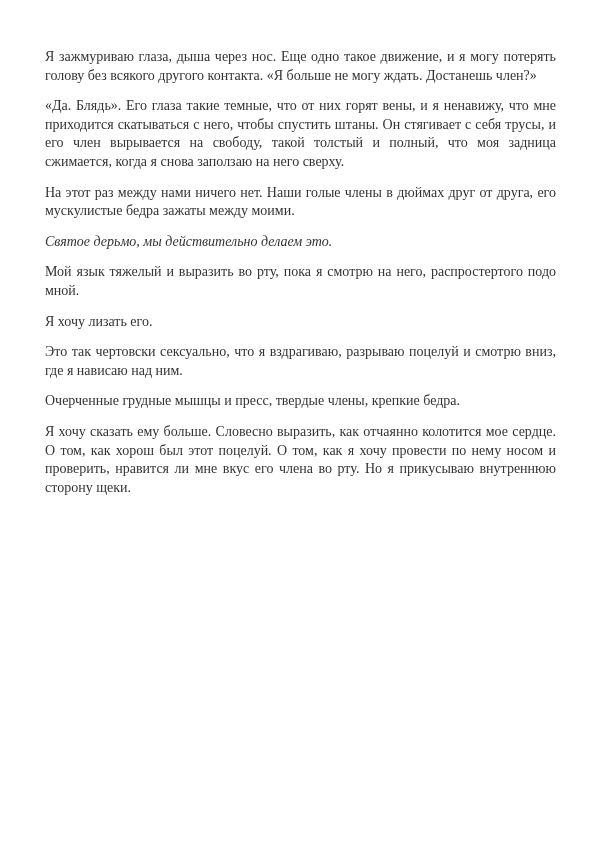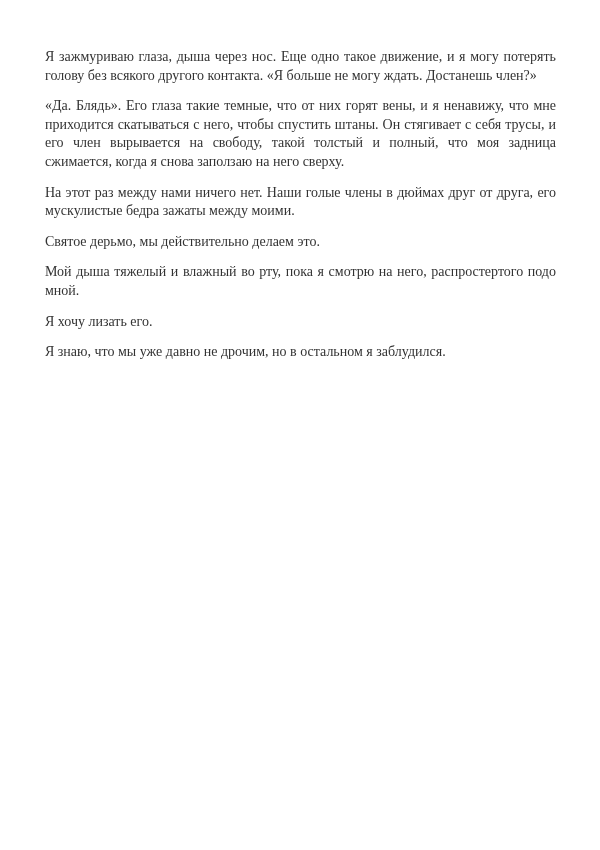--- a/index.html
+++ b/index.html
@@ -24,29 +24,32 @@
     color: #333333;
     font-size: 14px;
     line-height: 18.6px;
   }
   .text-block p {
     margin: 0 0 12px 0;
     text-align: justify;
     text-justify: inter-word;
   }
   .text-block p.italic {
+    font-style: italic;
   }
 </style>
 </head>
 <body>
 
 <div class="page">
   <div class="text-block">
 
   <p>Я зажмуриваю глаза, дыша через нос. Еще одно такое движение, и я могу потерять голову без всякого другого контакта. «Я больше не могу ждать. Достанешь член?»</p>
       <p>«Да. Блядь». Его глаза такие темные, что от них горят вены, и я ненавижу, что мне приходится скатываться с него, чтобы спустить штаны. Он стягивает с себя трусы, и его член вырывается на свободу, такой толстый и полный, что моя задница сжимается, когда я снова заползаю на него сверху.</p>
       <p>На этот раз между нами ничего нет. Наши голые члены в дюймах друг от друга, его мускулистые бедра зажаты между моими.</p>
       <p class="italic">Святое дерьмо, мы действительно делаем это.</p>
-      <p>Мой дыша тяжелый и влажный во рту, пока я смотрю на него, распростертого подо мной.</p>
+      <p>Мой язык тяжелый и выразить во рту, пока я смотрю на него, распростертого подо мной.</p>
       <p>Я хочу лизать его.</p>
-      <p>Я знаю, что мы уже давно не дрочим, но в остальном я заблудился.</p>
+      <p>Это так чертовски сексуально, что я вздрагиваю, разрываю поцелуй и смотрю вниз, где я нависаю над ним.</p>
+      <p>Очерченные грудные мышцы и пресс, твердые члены, крепкие бедра.</p>
+      <p>Я хочу сказать ему больше. Словесно выразить, как отчаянно колотится мое сердце. О том, как хорош был этот поцелуй. О том, как я хочу провести по нему носом и проверить, нравится ли мне вкус его члена во рту. Но я прикусываю внутреннюю сторону щеки.</p>
     </div>
 </div>
 
 </body></html>

